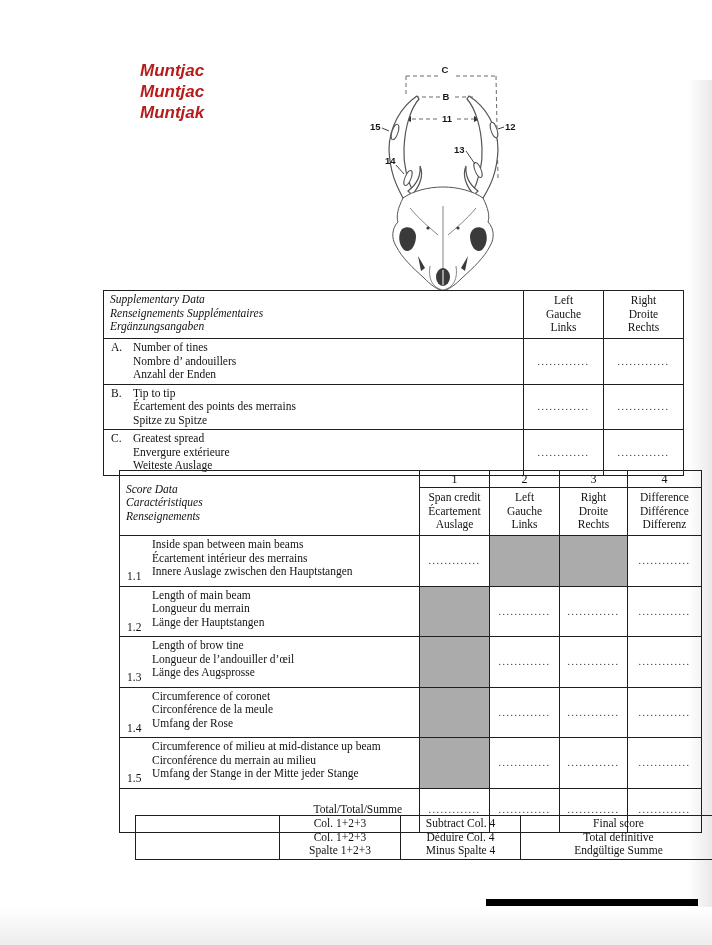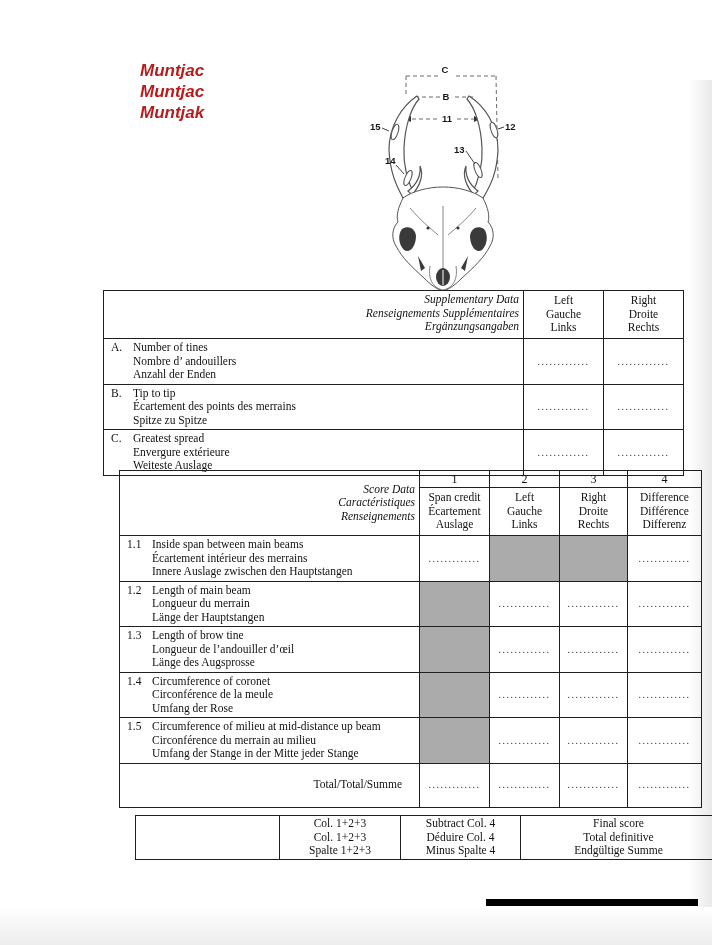--- a/index.html
+++ b/index.html
@@ -19,26 +19,26 @@
 
   .diagram{position:absolute;left:358px;top:58px;width:172px;height:232px;}
 
   table{border-collapse:collapse;table-layout:fixed;position:absolute;
     font-size:11.5px;line-height:13.5px;color:#111;}
   td,th{border:1px solid #1f1f1f;padding:0;vertical-align:top;font-weight:normal;text-align:left;}
   .t-supp{left:103px;top:290px;width:580px;}
   .t-score{left:119px;top:470px;width:582px;}
   .t-final{left:103px;top:815px;width:581px;margin-left:32px;}
 
-  .ital div{font-style:italic;text-align:right;}
+  .ital div{font-style:italic;}
   .pad{padding:2px 4px 2px 6px;}
   .labelcell{padding:2px 4px 2px 7px;}
   .hang{display:flex;}
   .rid{flex:none;width:22px;}
-  .rid2{flex:none;width:25px;}
+  .rid2{flex:none;width:25px;margin-top:32px;}
   .lines{flex:1;}
   .dots{font-size:10px;letter-spacing:1.5px;color:#2a2a2a;text-align:center;vertical-align:middle;}
   .gray{background:#ababab;}
   .numcell{height:16px;text-align:center;vertical-align:middle;font-size:12px;line-height:14px;}
   .hdrcol{text-align:center;vertical-align:middle;}
   .totlabel{text-align:right;vertical-align:middle;padding-right:17px;}
   .rightlines{text-align:right;padding:2px 8px 2px 2px;vertical-align:middle;}
   .final-bar{position:absolute;left:486px;top:899px;width:212px;height:7px;background:#000;}
 </style>
 </head>

